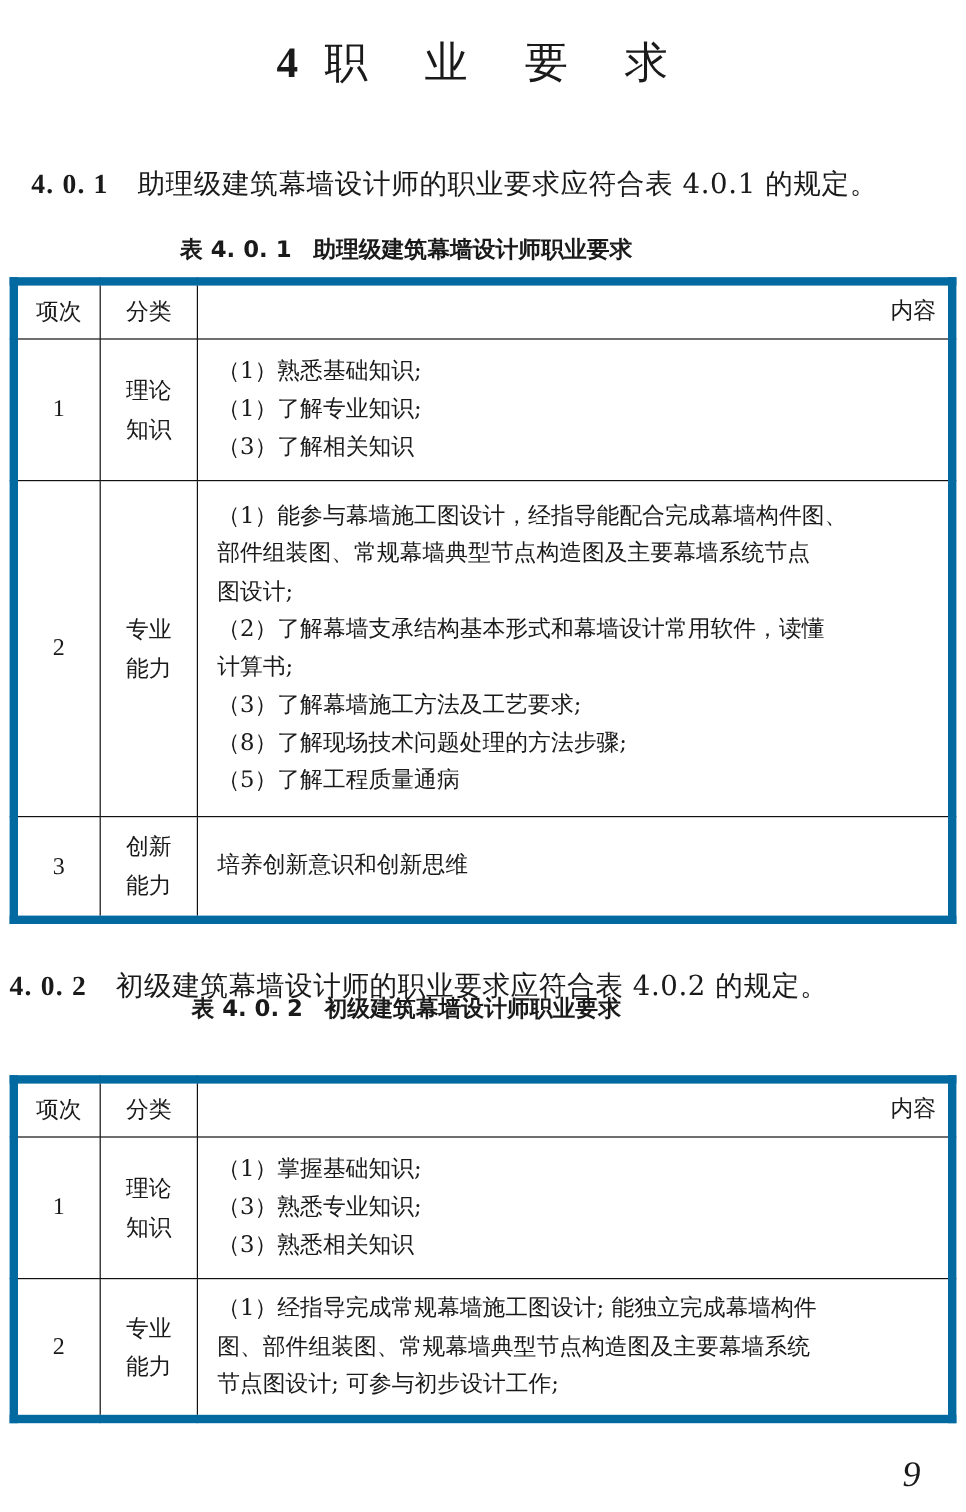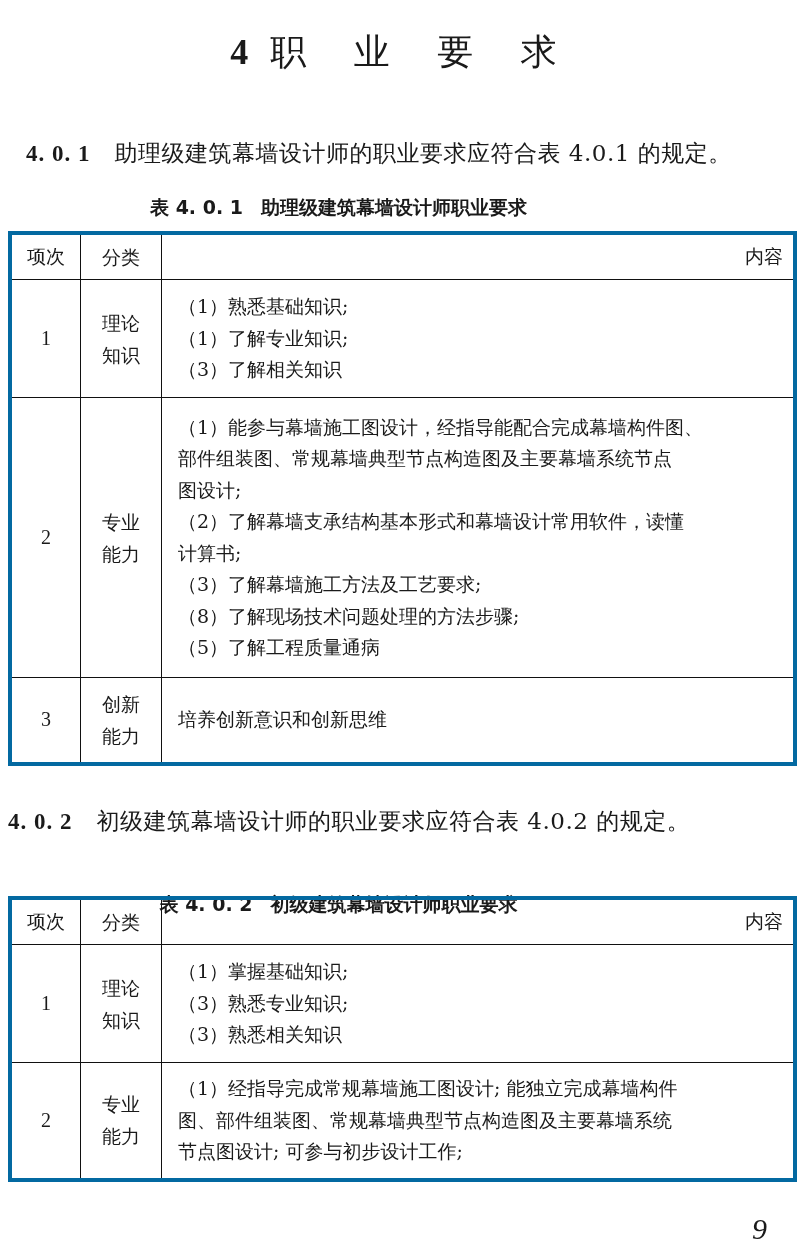--- a/index.html
+++ b/index.html
@@ -18,21 +18,21 @@
     left: 8px; font-size: 23px; white-space: nowrap; letter-spacing: 0.5px;
   }
   .clause .clause-no { font-weight: bold; font-family: "Liberation Serif", serif; margin-right: 24px; letter-spacing: 1px; }
   .caption {
     left: 0; width: 677px; text-align: center; font-size: 19px; font-weight: bold;
     font-family: "DejaVu Sans", sans-serif;
   }
   .caption .cap-no { margin-right: 18px; }
   table.req {
     position: absolute; left: 8px; width: 789px; border-collapse: collapse;
-    border: 4px solid #0369a1; font-size: 19px;
+    border: 7px solid #0369a1; font-size: 19px;
   }
   table.req td, table.req th {
     border: 1.5px solid #111; padding: 0; vertical-align: middle; font-weight: normal;
   }
   table.req th { height: 44px; }
   .c-idx { width: 68px; text-align: center; font-family: "Liberation Serif", serif; font-size: 20px; }
   .c-cat { width: 80px; text-align: center; line-height: 32px; }
   .c-body { text-align: left; padding-left: 16px !important; padding-right: 10px !important; line-height: 31.5px; }
   th.c-body { text-align: right; padding-left: 0 !important; }
   .c-cat span { display: block; }
@@ -101,21 +101,21 @@
     <td class="c-body">
       <span class="line">培养创新意识和创新思维</span>
     </td>
   </tr>
 </tbody>
   </table>
 
 <div class="abs clause" style="top:806px;">
   <span class="clause-no">4. 0. 2</span><span>初级建筑幕墙设计师的职业要求应符合表 4.0.2 的规定。</span>
 </div>
-<div class="abs caption" style="top:892px;">
+<div class="abs caption" style="top:828px;">
   <span class="cap-no">表 4. 0. 2</span><span>初级建筑幕墙设计师职业要求</span>
 </div>
 
 <table class="req" style="top:896px;">
   <tbody>
       <tr>
     <th class="c-idx" style="font-family:'DejaVu Serif',serif;font-size:19px;">项次</th>
     <th class="c-cat">分类</th>
     <th class="c-body">内容</th>
   </tr>

